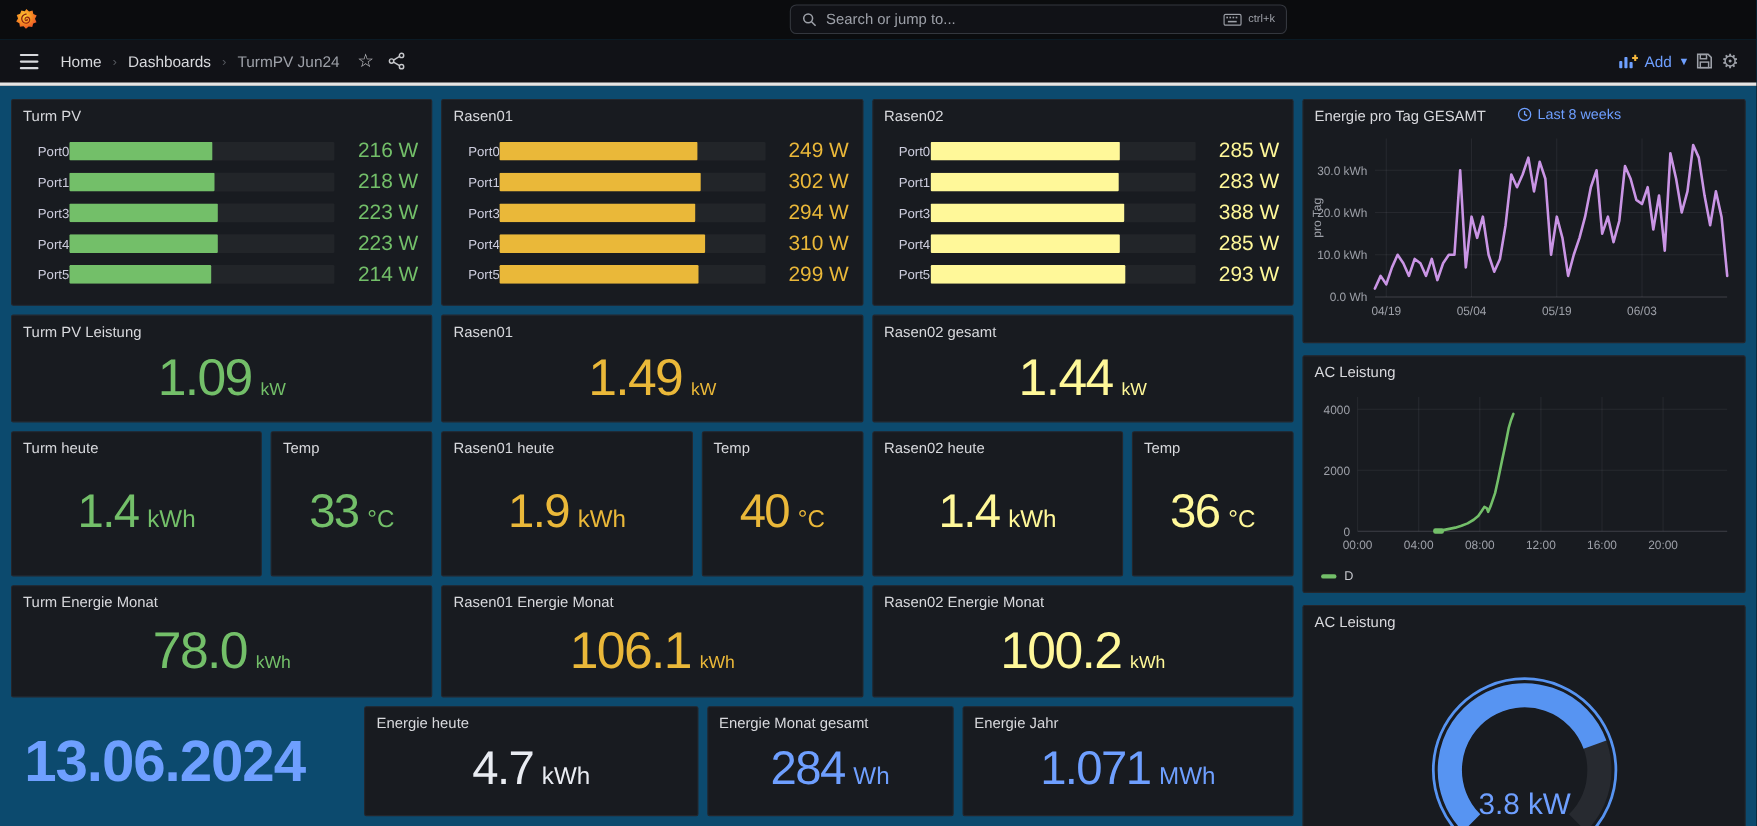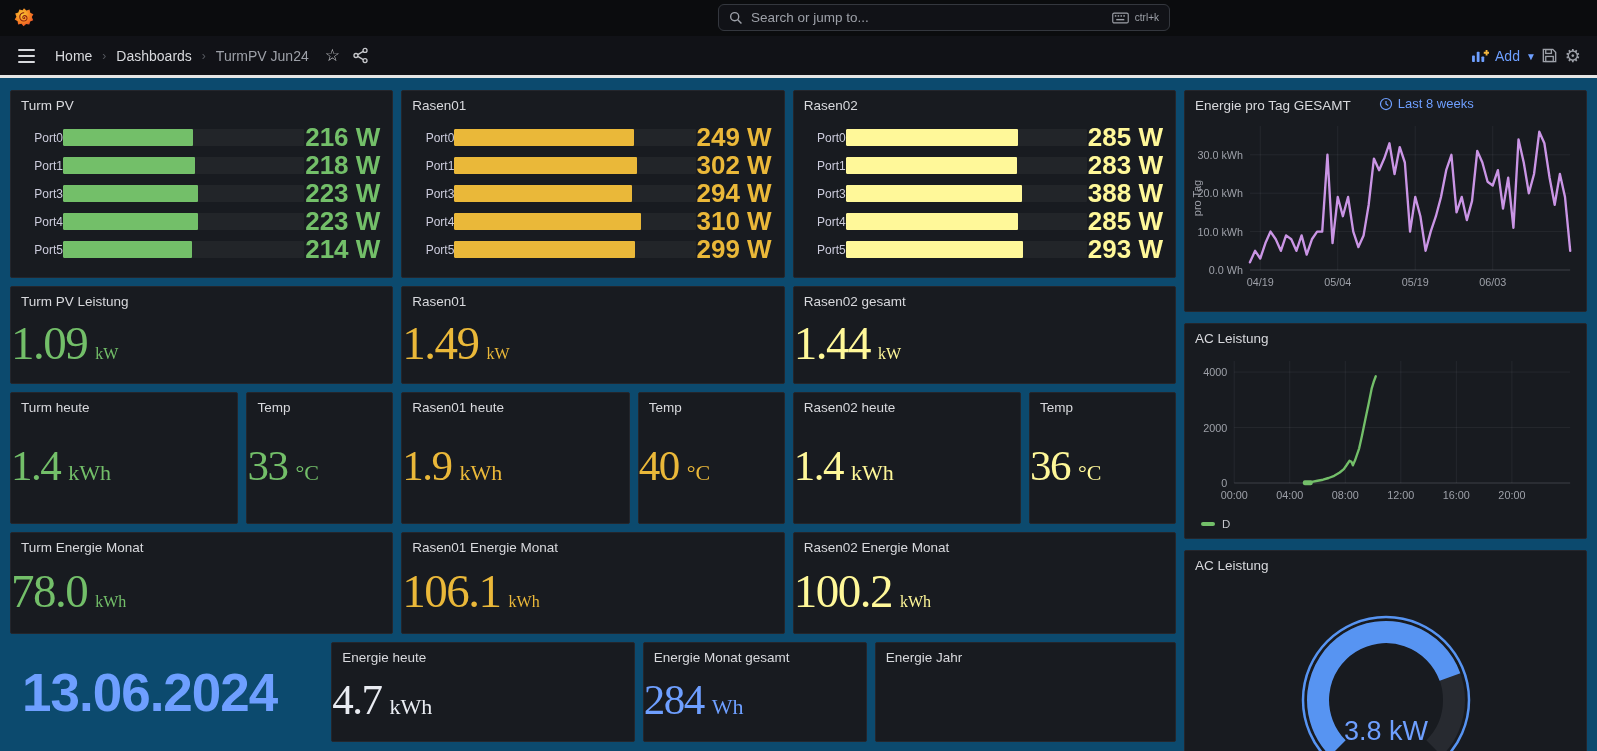--- a/index.html
+++ b/index.html
@@ -38,28 +38,28 @@
   .ptitle { font-size:13.5px; font-weight:500; color:#d8d9dd; padding:7px 10px 3px 10px; white-space:nowrap; cursor:pointer; }
 
   
   .r1 { height:188px; }
   .r1 .panel { flex:1; }
   .bars { flex:1; display:flex; flex-direction:column; justify-content:space-evenly; padding:2px 12px 8px 8px; }
   .brow { display:flex; align-items:center; gap:0; height:17px; }
   .blabel { width:44px; flex:0 0 auto; text-align:right; font-size:12px; color:#ccccdc; }
   .btrack { flex:1; height:17px; background:#222529; border-radius:1px; overflow:hidden; }
   .bfill { height:100%; border-radius:1px; }
-  .bval { width:76px; flex:0 0 auto; text-align:right; font-size:26px; font-weight:700; }
+  .bval { width:76px; flex:0 0 auto; text-align:right; font-size:19px; font-weight:400; }
 
   
   .r2 { height:98px; } .r2 .panel { flex:1; }
   .r3 { height:132px; }
   .r4 { height:102px; } .r4 .panel { flex:1; }
   .r5 { height:100px; }
-  .statbody { flex:1; display:flex; align-items:baseline; gap:8px; padding-bottom:10px;font-family:Liberation Serif, serif; }
+  .statbody { flex:1; display:flex; align-items:baseline; justify-content:center; gap:8px; padding-bottom:10px; }
   .statbody { align-items:center; }
   .sv { display:flex; align-items:baseline; gap:8px; }
   .num { font-weight:500; letter-spacing:-1.5px; }
   .unit { font-weight:500; letter-spacing:0; }
   .sz46 .num { font-size:47px; } .sz46 .unit { font-size:16px; }
   .sz42 .num { font-size:43px; } .sz42 .unit { font-size:22px; }
   .c-green { color:#73bf69; } .c-gold { color:#eab839; } .c-yellow { color:#fff899; }
   .c-blue { color:#6e9fff; } .c-white { color:#e9ecf2; }
   .w228 { flex:228 0 0; } .w146 { flex:146 0 0; }
   .f304 { flex:304 0 0; } .f224 { flex:224 0 0; } .f302 { flex:302 0 0; }
@@ -424,20 +424,26 @@
           <div class="ptitle">Energie Monat gesamt</div>
           <div class="statbody">
               <span class="sv sz42 c-blue">
                 <span class="num">284</span>
                 <span class="unit">Wh</span>
               </span>
             </div>
         </section>
         <section class="panel f302">
           <div class="ptitle">Energie Jahr</div>
+          <div class="statbody">
+              <span class="sv sz42 c-blue">
+                <span class="num">1.071</span>
+                <span class="unit">MWh</span>
+              </span>
+            </div>
         </section>
       </div>
 
     </div>
 
     <div class="col-right">
       <section class="panel p-chart1">
         <div class="chart-head">
           <div class="ptitle">Energie pro Tag GESAMT</div>
           <div class="time-override">

